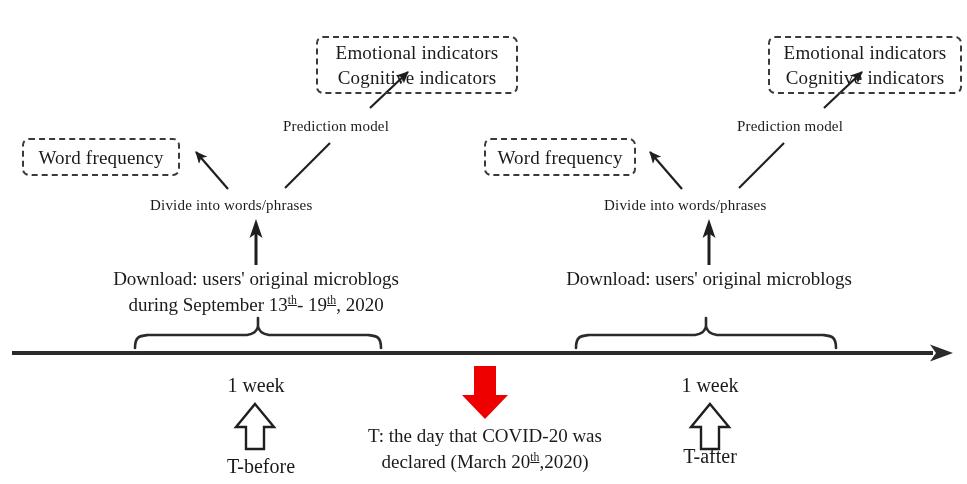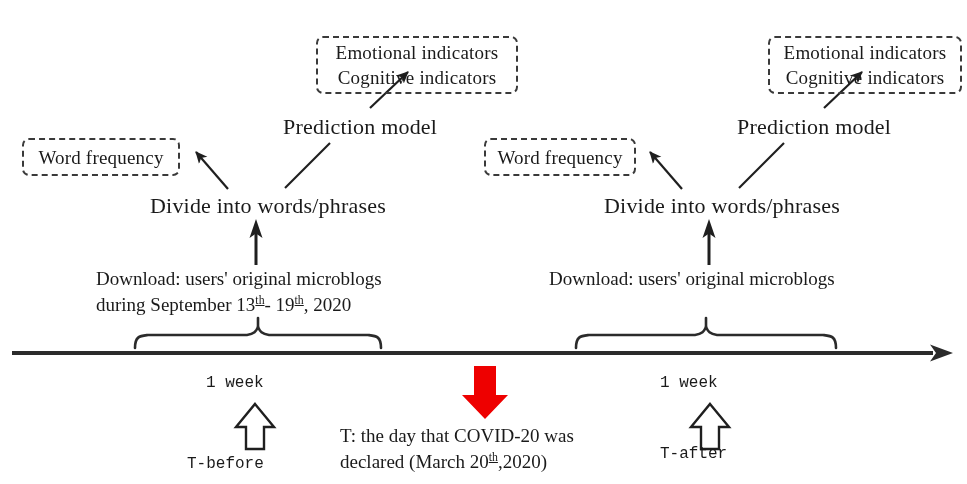--- a/index.html
+++ b/index.html
@@ -37,43 +37,43 @@
     margin-top: 28px;
   }
   .dbox .line {
     font-size: 19px;
     line-height: 25px;
     white-space: nowrap;
     letter-spacing: 0.2px;
   }
   .plain {
     position: absolute;
-    font-size: 22px;
+    font-size: 15px;
     line-height: 25px;
     white-space: nowrap;
     letter-spacing: 0.2px;
   }
   .twoline {
     position: absolute;
     font-size: 19px;
     line-height: 26px;
+    text-align: center;
     white-space: nowrap;
   }
   sup {
     font-size: 0.62em;
     vertical-align: super;
     line-height: 0;
     text-decoration: underline;
   }
   .small-lbl {
     position: absolute;
-    font-size: 16px;
-    white-space: nowrap;
-    text-align: left;
-    font-family: Liberation Mono, monospace;
+    font-size: 20px;
+    white-space: nowrap;
+    text-align: center;
   }
 </style>
 </head>
 <body>
 
 <div id="stage">
 
   <svg class="layer" viewBox="0 0 967 484">
     <defs>
       <marker id="solidhead" markerWidth="11" markerHeight="11" refX="9.2" refY="5.5" orient="auto" markerUnits="userSpaceOnUse">
@@ -161,21 +161,21 @@
 
   <div class="plain" style="left:150px; top:193px;">Divide into words/phrases</div>
 
   <div class="twoline" style="left:96px; top:266px; width:320px;">
     <div>Download: users' original microblogs</div>
     <div><span>during September 13</span><sup>th</sup><span>- 19</span><sup>th</sup><span>, 2020</span></div>
   </div>
 
   <div class="small-lbl" style="left:206px; top:374px; width:100px;">1 week</div>
 
-  <div class="small-lbl" style="left:187px; top:455px; width:110px;">T-before</div>
+  <div class="small-lbl" style="left:206px; top:455px; width:110px;">T-before</div>
 
   <div class="dbox" style="left:484px; top:110px; width:152px; height:38px;">
     <span class="line">Word frequency</span>
   </div>
 
   <div class="dbox" style="left:768px; top:8px; width:194px; height:58px;">
     <span class="line">Emotional indicators</span>
     <span class="line">Cognitive indicators</span>
   </div>
 

